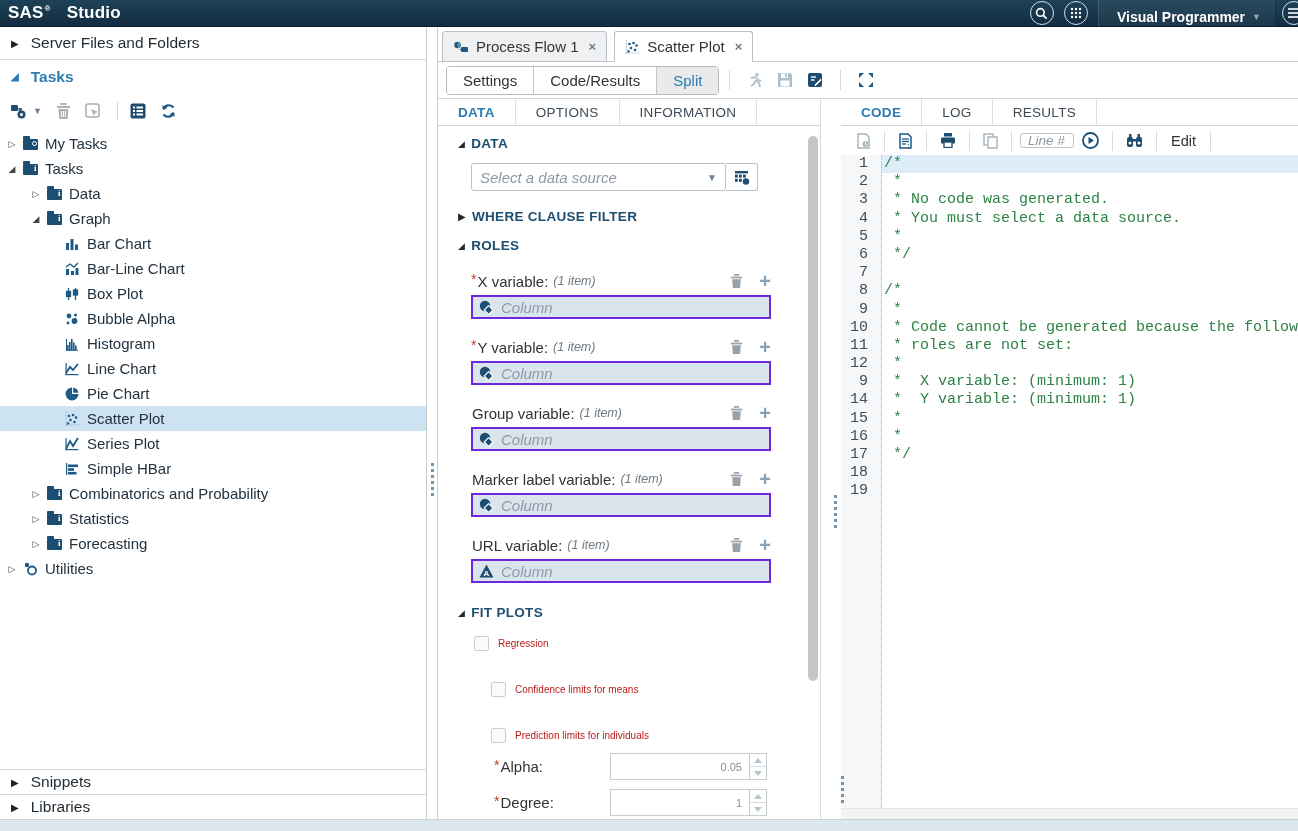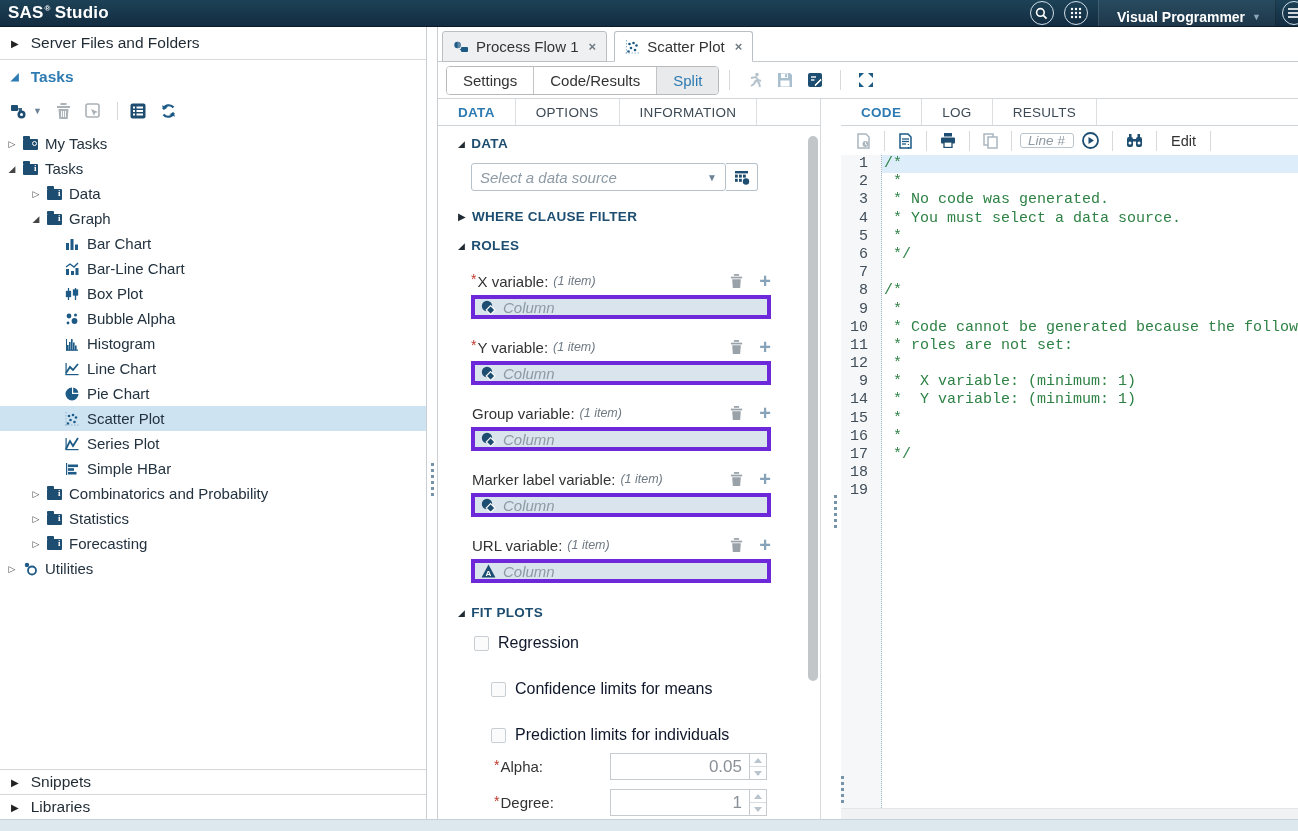--- a/index.html
+++ b/index.html
@@ -88,32 +88,32 @@
   .selbox .caret{color:#6b8296;font-size:10px}
   .tblbtn{width:32px;height:28px;border:1px solid #b6c2cb;border-left:none;border-radius:0 3px 3px 0;
     display:flex;align-items:center;justify-content:center;background:#fff}
   .rolegrp{margin-top:18px}
   .rolelbl{display:flex;align-items:center;height:20px}
   .req{color:#c0392b;font-size:14px;margin-right:1px;margin-top:-4px}
   .rname{font-size:15px;color:#333;font-weight:bold;font-weight:normal}
   .rcount{font-style:italic;color:#6f7a84;font-size:12.5px;margin-left:5px}
   .racts{margin-left:auto;display:flex;align-items:center}
   .plus{color:#86a3ba;font-size:20px;line-height:14px;margin-left:16px;font-weight:bold}
-  .dropzone{margin-top:4px;height:24px;background:#d9e4ed;border:4px solid #6d28d9;
+  .dropzone{margin-top:4px;height:24px;background:#d9e4ed;border:2px solid #6d28d9;
     display:flex;align-items:center;padding-left:6px}
   .dropzone .ph{font-style:italic;color:#8d9aa5;font-size:15px;margin-left:7px}
   .cbrow{display:flex;align-items:center;margin-top:28px;height:18px}
   .cb{width:15px;height:15px;border:1px solid #c9ced2;background:#fbfbfb;border-radius:2px;flex:none;margin-right:9px}
-  .cblbl{font-size:16px;color:#0f172a}
+  .cblbl{font-size:10px;color:#b91c1c}
   .lv1{margin-left:36px}.lv2{margin-left:53px}
   .numrow{display:flex;align-items:center;margin-top:9px;margin-left:56px;height:27px}
   .numrow .nlabel{font-size:15px;color:#333;display:flex;align-items:center}
   .spin{display:flex;height:27px;margin-left:auto;margin-right:37px}
   .spin .val{width:140px;border:1px solid #c6cbd0;background:#fff;display:flex;align-items:center;
-    justify-content:flex-end;padding-right:7px;color:#8a9097;font-size:17px}
+    justify-content:flex-end;padding-right:7px;color:#8a9097;font-size:11px}
   .spin .arr{width:17px;border:1px solid #c6cbd0;border-left:none;display:flex;flex-direction:column}
   .spin .arr i{flex:1;display:flex;align-items:center;justify-content:center}
   .spin .arr i:first-child{border-bottom:1px solid #d9dde0}
   .tri-up{width:0;height:0;border-left:4px solid transparent;border-right:4px solid transparent;border-bottom:5px solid #b9c4cc}
   .tri-dn{width:0;height:0;border-left:4px solid transparent;border-right:4px solid transparent;border-top:5px solid #b9c4cc}
   
   .codep{position:absolute;left:403px;top:0;right:0;height:720px;overflow:hidden}
   .code-toolbar{height:29px;display:flex;align-items:center;padding-left:8px}
   .linebox{width:54px;height:15px;border:1px solid #b9c4cc;border-radius:3px;display:flex;align-items:center;
     padding-left:7px;font-style:italic;color:#8d99a3;font-size:13.5px;margin:0 8px 0 2px}
@@ -127,21 +127,21 @@
   .htrack{position:absolute;left:0;bottom:0;right:0;height:11px;background:#f1f2f3;border-top:1px solid #e4e6e8}
   svg{display:block}
 </style>
 </head>
 <body>
 
 <div class="topbar">
   <div class="brand">
     <span>SAS</span>
       <span class="reg">®</span>
-      <span style="margin-left:3px">Studio</span>
+      <span style="margin-left:15px">Studio</span>
   </div>
   <div class="topbar-right">
     <div class="circle-btn">
       <span>
           <svg width="13" height="13" viewBox="0 0 13 13">
             <circle cx="5.4" cy="5.4" r="3.8" fill="none" stroke="#fff" stroke-width="1.6"></circle>
             <line x1="8.3" y1="8.3" x2="11.6" y2="11.6" stroke="#fff" stroke-width="1.8"></line>
           </svg>
         </span>
     </div>

